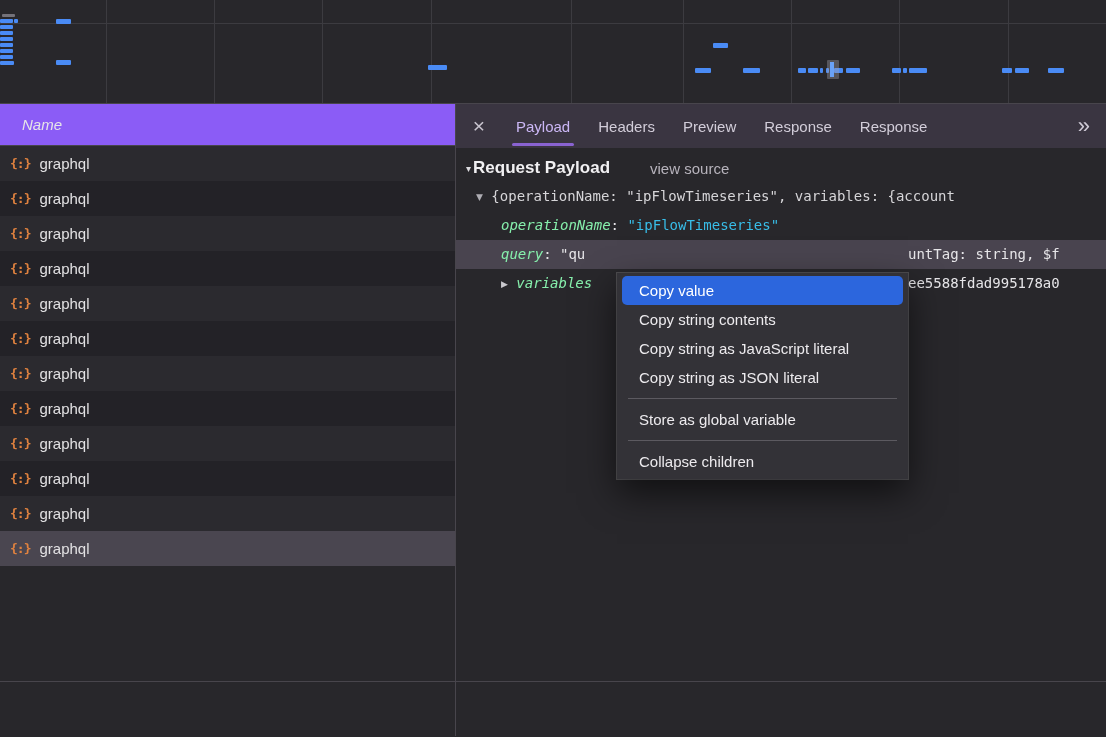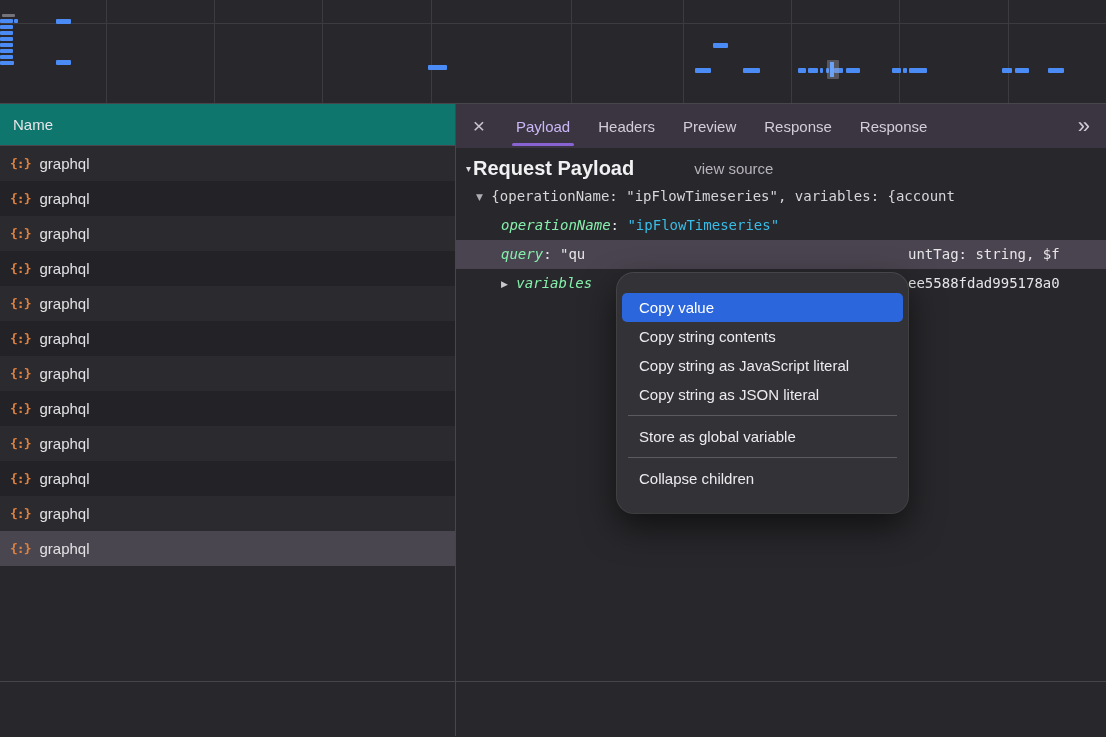--- a/index.html
+++ b/index.html
@@ -10,21 +10,21 @@
   .overview { position:relative; width:100%; height:104px; background:#28272b; border-bottom:1px solid #48454c; overflow:hidden; }
   .gridline { position:absolute; top:0; bottom:0; width:1px; background:#3c3b40; }
   .lane-line { position:absolute; left:0; right:0; height:1px; background:#3c3b40; }
   .ov-bar { position:absolute; border-radius:1px; }
   .ov-marker { position:absolute; background:rgba(165,162,175,0.38); border-radius:1px; }
   .ov-marker .tick { position:absolute; left:3px; top:2px; bottom:2px; width:4px; background:#6aa2f8; }
 
   
   .content { display:flex; width:100%; height:632px; }
   .left-panel { width:456px; border-right:1px solid #48454c; display:flex; flex-direction:column; background:#28272b; }
-  .name-header { height:42px; line-height:42px; padding-left:13px; font-size:15px; color:#e6e5e8; border-bottom:1px solid #48454c; background:#0f766e; }
+  .name-header { height:42px; line-height:42px; padding-left:22px; font-size:15px; color:#e6e5e8; border-bottom:1px solid #48454c; background:#8b5cf6;font-style:italic; }
   .req-rows { flex:1; overflow:hidden; }
   .req-row { height:35px; display:flex; align-items:center; padding-left:10px; font-size:15px; color:#e2e1e3; cursor:default; }
   .req-row:nth-child(odd) { background:#2b2a2f; }
   .req-row:nth-child(even) { background:#232227; }
   .req-row.selected { background:#4a4650; }
   .req-icon { color:#e0823f; font-family:"DejaVu Sans Mono", monospace; font-weight:bold; font-size:13px; letter-spacing:-1px; margin-right:9px; }
   .panel-footer { height:55px; border-top:1px solid #48454c; background:#28272b; }
 
   .right-panel { flex:1; display:flex; flex-direction:column; background:#28272b; min-width:0; }
 
@@ -33,34 +33,34 @@
   .tab-close { width:46px; display:flex; align-items:center; justify-content:center; font-size:21px; color:#c9c5cf; cursor:pointer; }
   .tab { display:flex; align-items:center; padding:0 14px; position:relative; cursor:pointer; }
   .tab.selected { color:#cbb7f5; }
   .tab.selected::after { content:""; position:absolute; left:10px; right:10px; bottom:2px; height:3px; background:#8a63d2; border-radius:2px; }
   .tab-overflow { margin-left:auto; margin-right:16px; display:flex; align-items:center; font-size:22px; color:#cfcad6; cursor:pointer; }
 
   
   .payload { position:relative; flex:1; overflow:hidden; font-family:"DejaVu Sans Mono", monospace; font-size:14px; white-space:nowrap; }
   .payload-header { height:34px; display:flex; align-items:center; padding:6px 0 0 10px; font-family:"Liberation Sans", sans-serif; }
   .payload-header .tri { font-family:"DejaVu Sans", sans-serif; font-size:10px; color:#dddce0; margin-right:2px; }
-  .payload-title { font-weight:bold; font-size:20px; color:#f1f0f2; }
-  .view-source { margin-left:60px; font-size:15px; color:#b7b3bc; cursor:pointer; }
+  .payload-title { font-weight:bold; font-size:17px; color:#f1f0f2; }
+  .view-source { margin-left:40px; font-size:15px; color:#b7b3bc; cursor:pointer; }
   .tree-row { position:relative; height:29px; line-height:29px; color:#d6d5d8; }
   .tree-row .tri { font-family:"DejaVu Sans", sans-serif; font-size:9px; color:#aeadb3; vertical-align:1px; }
   .tree-row.highlight { background:#49444f; }
   .k { color:#86efac;font-style:italic; }
   .s { color:#38bde8; }
   .w { color:#e6e5e8; }
   .frag-right { position:absolute; left:452px; top:0; color:#e6e5e8; }
   .indent-1 { padding-left:20px; }
   .indent-2 { padding-left:45px; }
 
   
-  .context-menu { position:absolute; left:617px; top:273px; width:291px; background:#333237; border-radius:17px; padding:20px 0;
+  .context-menu { position:absolute; left:617px; top:273px; width:291px; background:#333237; border-radius:0; padding:3px 0;
                   box-shadow:0 0 0 1px rgba(255,255,255,0.16), 0 14px 34px rgba(0,0,0,0.6); z-index:10; }
   .menu-item { height:29px; line-height:29px; margin:0 5px; padding-left:17px; font-size:15px; color:#edebee; border-radius:5px; cursor:default; }
   .menu-item.highlighted { background:#2c66dd; color:#ffffff; }
   .menu-sep { height:1px; background:#5c5a60; margin:6px 11px; }
 </style>
 </head>
 <body>
 
 <div class="app">
 

